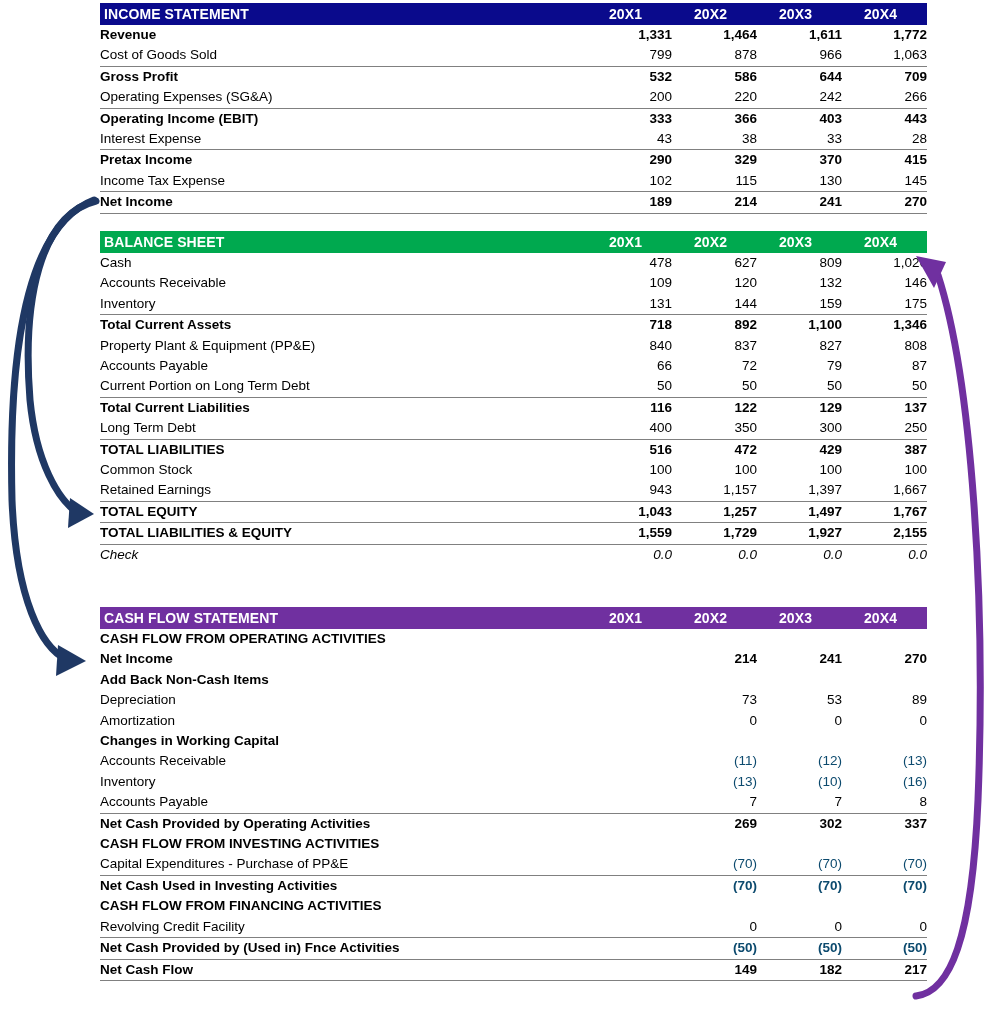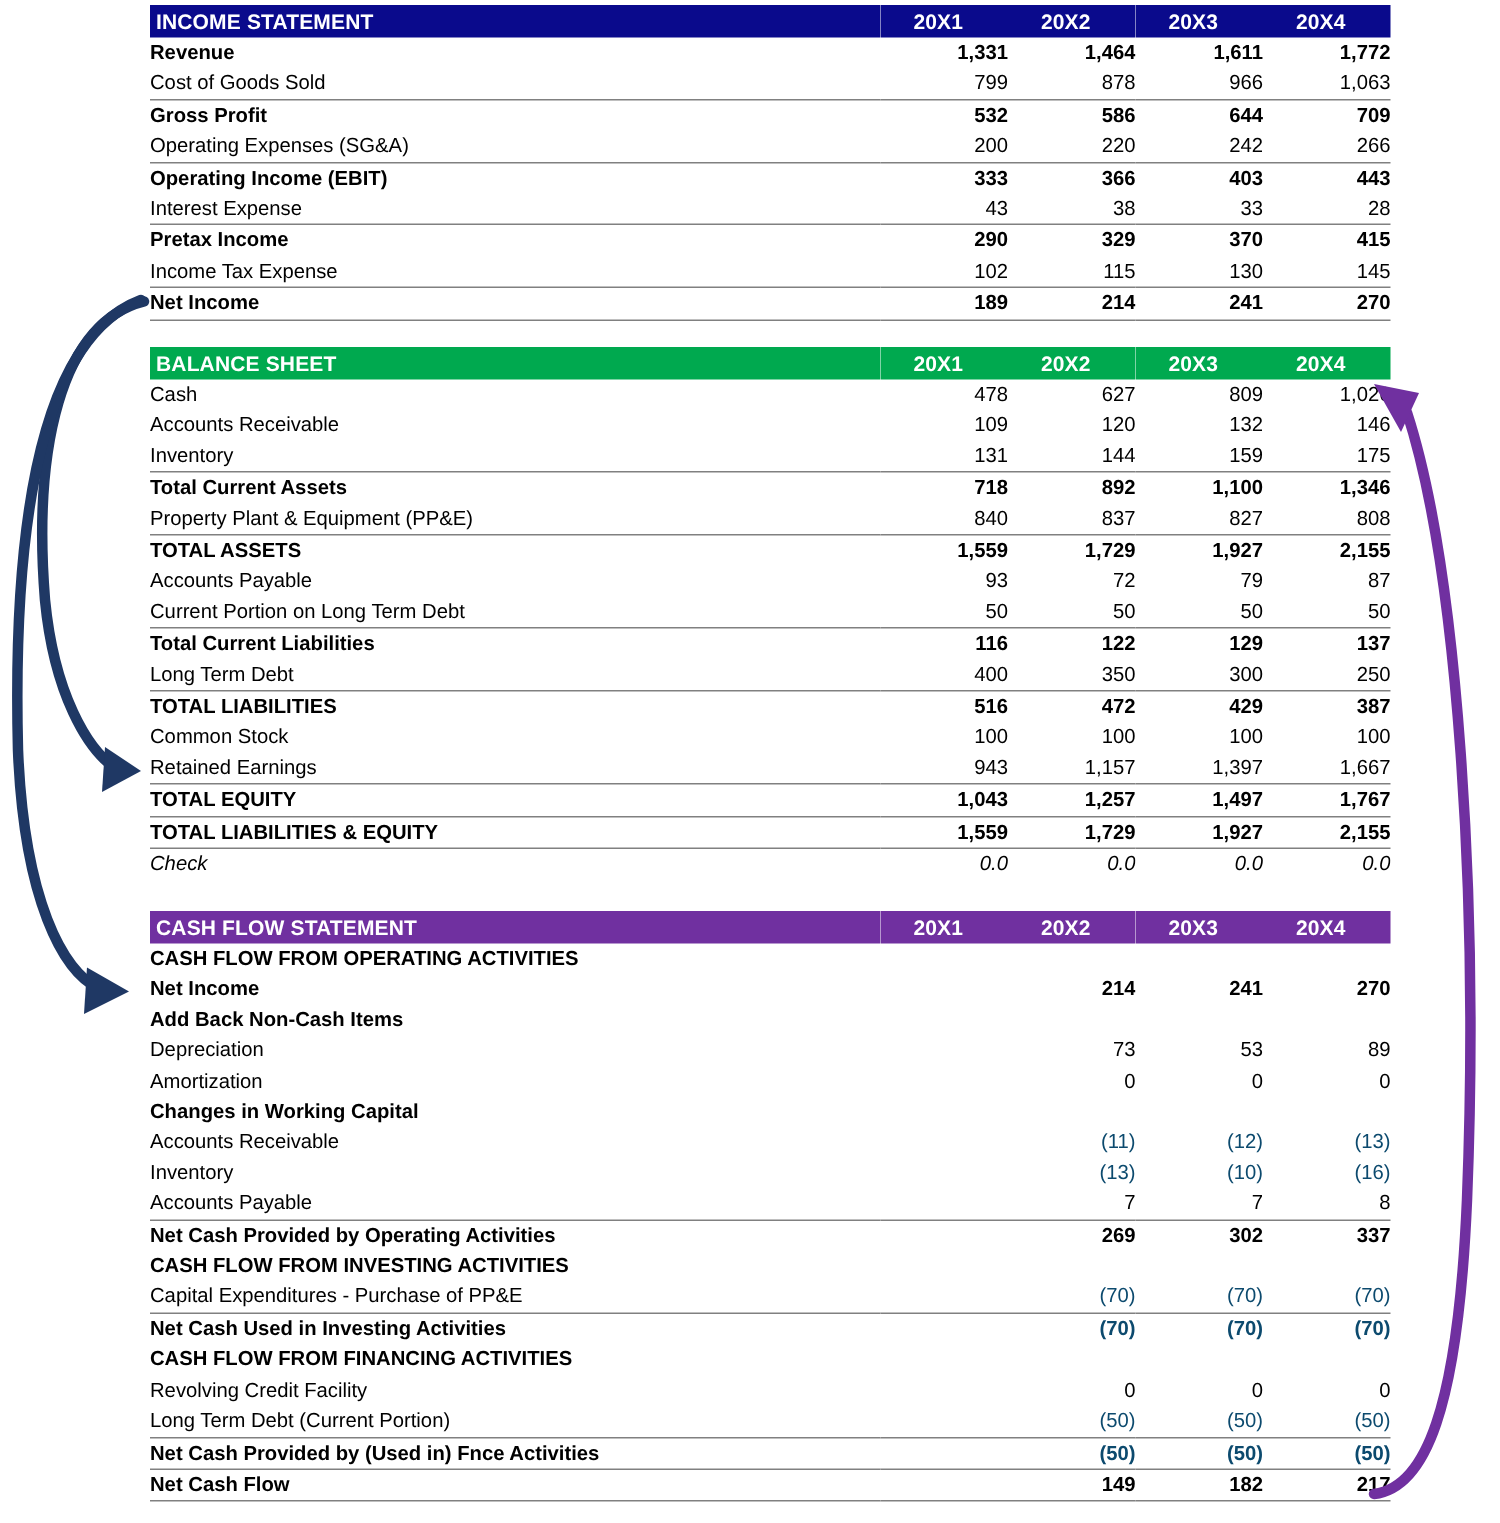--- a/index.html
+++ b/index.html
@@ -229,30 +229,23 @@
             <td class="num">1,100</td>
             <td class="num">1,346</td>
           </tr>
           <tr>
             <td class="label lv2">Property Plant &amp; Equipment (PP&amp;E)</td>
             <td class="num">840</td>
             <td class="num">837</td>
             <td class="num">827</td>
             <td class="num">808</td>
           </tr>
-          <tr class="b rule">
-            <td class="label lv0">TOTAL ASSETS</td>
-            <td class="num">1,559</td>
-            <td class="num">1,729</td>
-            <td class="num">1,927</td>
-            <td class="num">2,155</td>
-          </tr>
           <tr>
             <td class="label lv2">Accounts Payable</td>
-            <td class="num">93</td>
+            <td class="num">66</td>
             <td class="num">72</td>
             <td class="num">79</td>
             <td class="num">87</td>
           </tr>
           <tr>
             <td class="label lv2">Current Portion on Long Term Debt</td>
             <td class="num">50</td>
             <td class="num">50</td>
             <td class="num">50</td>
             <td class="num">50</td>
@@ -434,34 +427,27 @@
             <td class="num"></td>
             <td class="num"></td>
           </tr>
           <tr>
             <td class="label lv1">Revolving Credit Facility</td>
             <td class="num"></td>
             <td class="num">0</td>
             <td class="num">0</td>
             <td class="num">0</td>
           </tr>
-          <tr>
-            <td class="label lv1">Long Term Debt (Current Portion)</td>
+          <tr class="b rule">
+            <td class="label lv2">Net Cash Provided by (Used in) Fnce Activities</td>
             <td class="num"></td>
             <td class="num neg">(50)</td>
             <td class="num neg">(50)</td>
             <td class="num neg">(50)</td>
           </tr>
-          <tr class="b rule">
-            <td class="label lv2">Net Cash Provided by (Used in) Fnce Activities</td>
-            <td class="num"></td>
-            <td class="num neg">(50)</td>
-            <td class="num neg">(50)</td>
-            <td class="num neg">(50)</td>
-          </tr>
           <tr class="b dbl">
             <td class="label lv0">Net Cash Flow</td>
             <td class="num"></td>
             <td class="num">149</td>
             <td class="num">182</td>
             <td class="num">217</td>
           </tr>
         </tbody>
     </table>
   </div>

